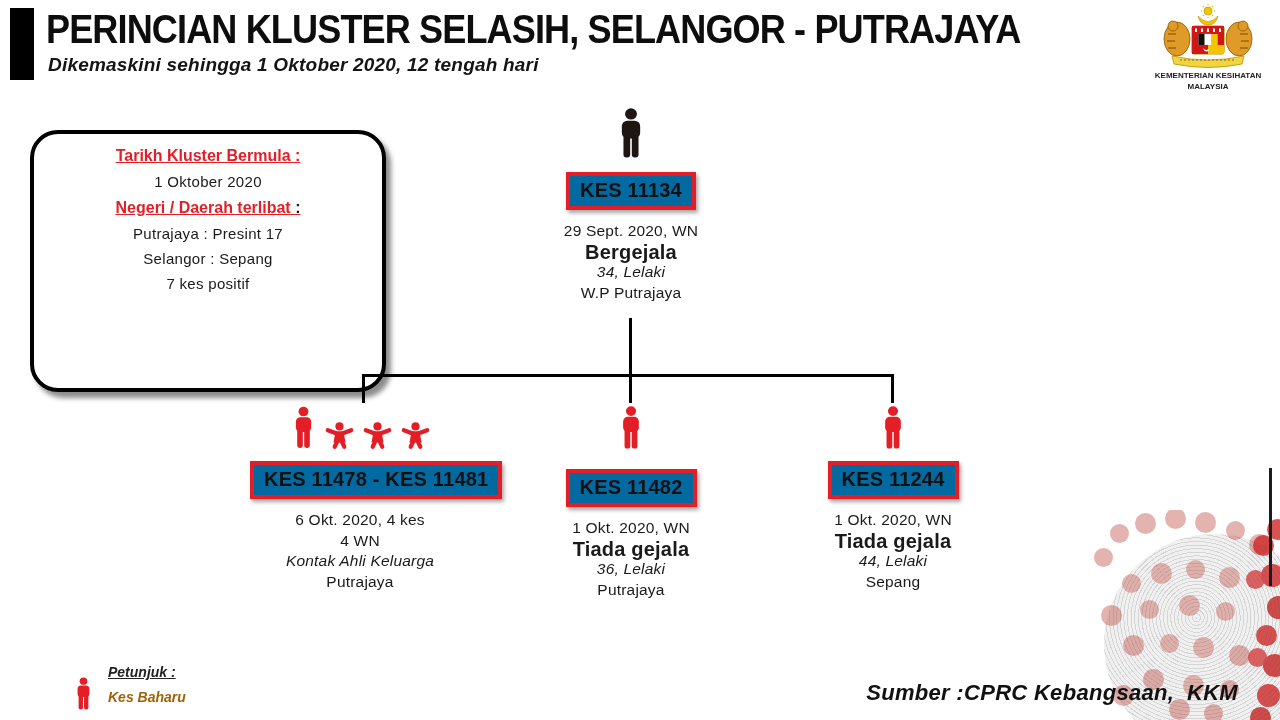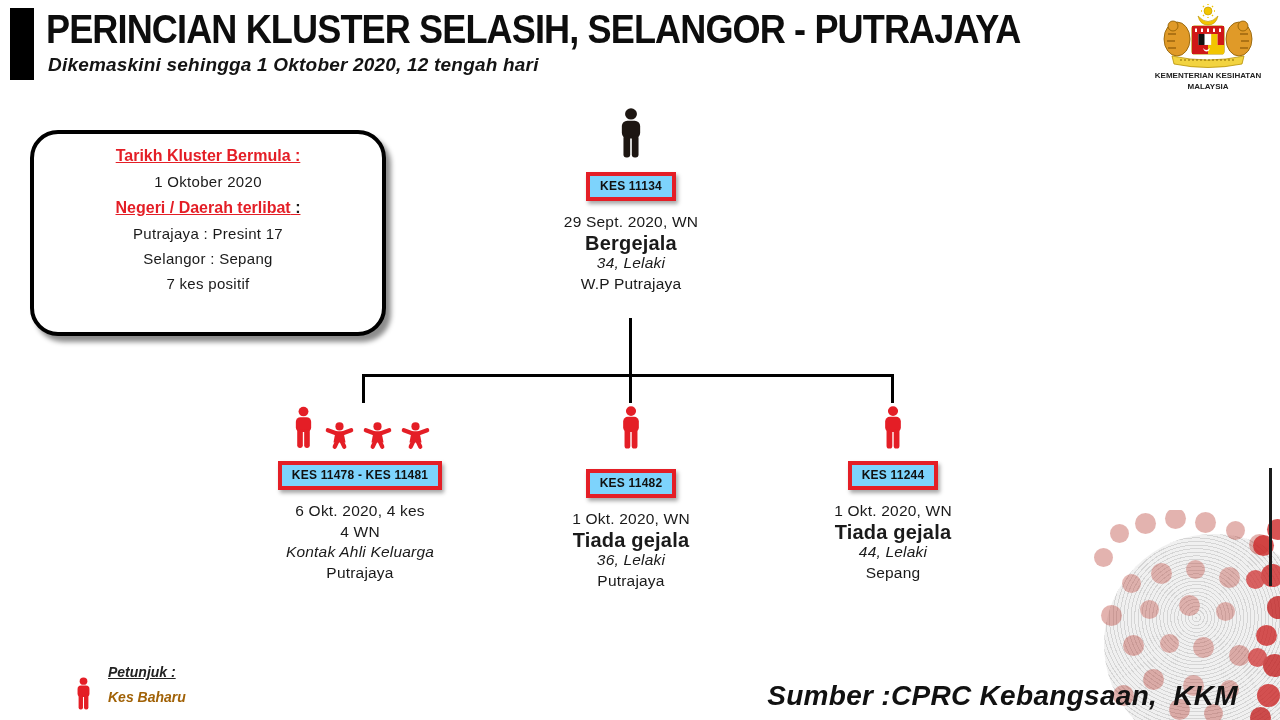--- a/index.html
+++ b/index.html
@@ -16,54 +16,54 @@
     letter-spacing:-1px; color:#0d0d0d; white-space:nowrap;
   }
   .title > span { display:inline-block; transform:scaleX(.88); transform-origin:left center; }
   .subtitle {
     position:absolute; left:48px; top:54px; font-size:19px; font-style:italic;
     font-weight:bold; letter-spacing:.2px; color:#141414;
   }
   .logo { position:absolute; left:1146px; top:4px; width:124px; height:92px; }
   
   .info-box {
-    position:absolute; left:30px; top:130px; width:356px; height:206px;
+    position:absolute; left:30px; top:130px; width:356px; height:262px;
     border:4px solid #000; border-radius:28px; background:#fff;
     box-shadow:5px 6px 5px rgba(0,0,0,.45);
     text-align:center; padding-top:13px;
   }
   .ib-h { font-size:16px; font-weight:bold; color:#E41E26; text-decoration:underline; margin-top:9px; }
   .ib-h:first-child { margin-top:0; }
   .ib-h .colon { color:#1a1a1a; text-decoration:none; font-weight:bold; }
   .ib-v { font-size:15px; color:#1a1a1a; margin-top:8px; letter-spacing:.3px; }
   
   .case-node { position:absolute; text-align:center; }
   .kes-box {
-    display:inline-block; border:4px solid #E41E26; background:#7dd3fc;
-    font-weight:bold; font-size:12px; color:#111; padding:3px 10px 4px 10px;
+    display:inline-block; border:4px solid #E41E26; background:#0369a1;
+    font-weight:bold; font-size:20px; color:#111; padding:3px 10px 4px 10px;
     letter-spacing:.2px; box-shadow:2px 3px 4px rgba(0,0,0,.35); white-space:nowrap;
   }
   .case-lines { margin-top:11px; font-size:15.5px; line-height:20.5px; letter-spacing:.2px; }
   .cl-bold { font-weight:bold; font-size:20px; }
   .cl-italic { font-style:italic; }
   .icon-row { display:flex; justify-content:center; align-items:flex-end; gap:7px; height:56px; }
   .icon-row.small { height:50px; }
   .person-svg { display:block; }
   .icon-black { color:#1d1612; }
   .icon-red { color:#E41E26; }
   
   .conn { position:absolute; background:#000; }
   
   .legend { position:absolute; left:73px; top:664px; }
   .legend-icon { position:absolute; left:0; top:13px; }
   .legend-title { position:absolute; left:35px; top:0; font-size:14px; font-style:italic; font-weight:bold; text-decoration:underline; color:#222; white-space:nowrap; }
   .legend-item  { position:absolute; left:35px; top:25px; font-size:14px; font-style:italic; font-weight:bold; color:#a16207; white-space:nowrap; }
   
   .source {
-    position:absolute; right:42px; top:680px; font-size:28px; font-style:italic;
+    position:absolute; right:42px; top:680px; font-size:22px; font-style:italic;
     font-weight:bold; letter-spacing:.3px; color:#111; white-space:pre; z-index:5;
   }
   
   .virus { position:absolute; left:1090px; top:510px; width:190px; height:210px; overflow:hidden; }
   .vball {
     position:absolute; left:14px; top:24px; width:220px; height:220px; border-radius:50%;
     background:
       repeating-radial-gradient(circle at 42% 38%, rgba(130,130,130,.55) 0 1px, transparent 1px 3.6px),
       radial-gradient(circle at 45% 42%, #e2e2e2 0 62%, #f0f0f0 100%);
     opacity:.5;

